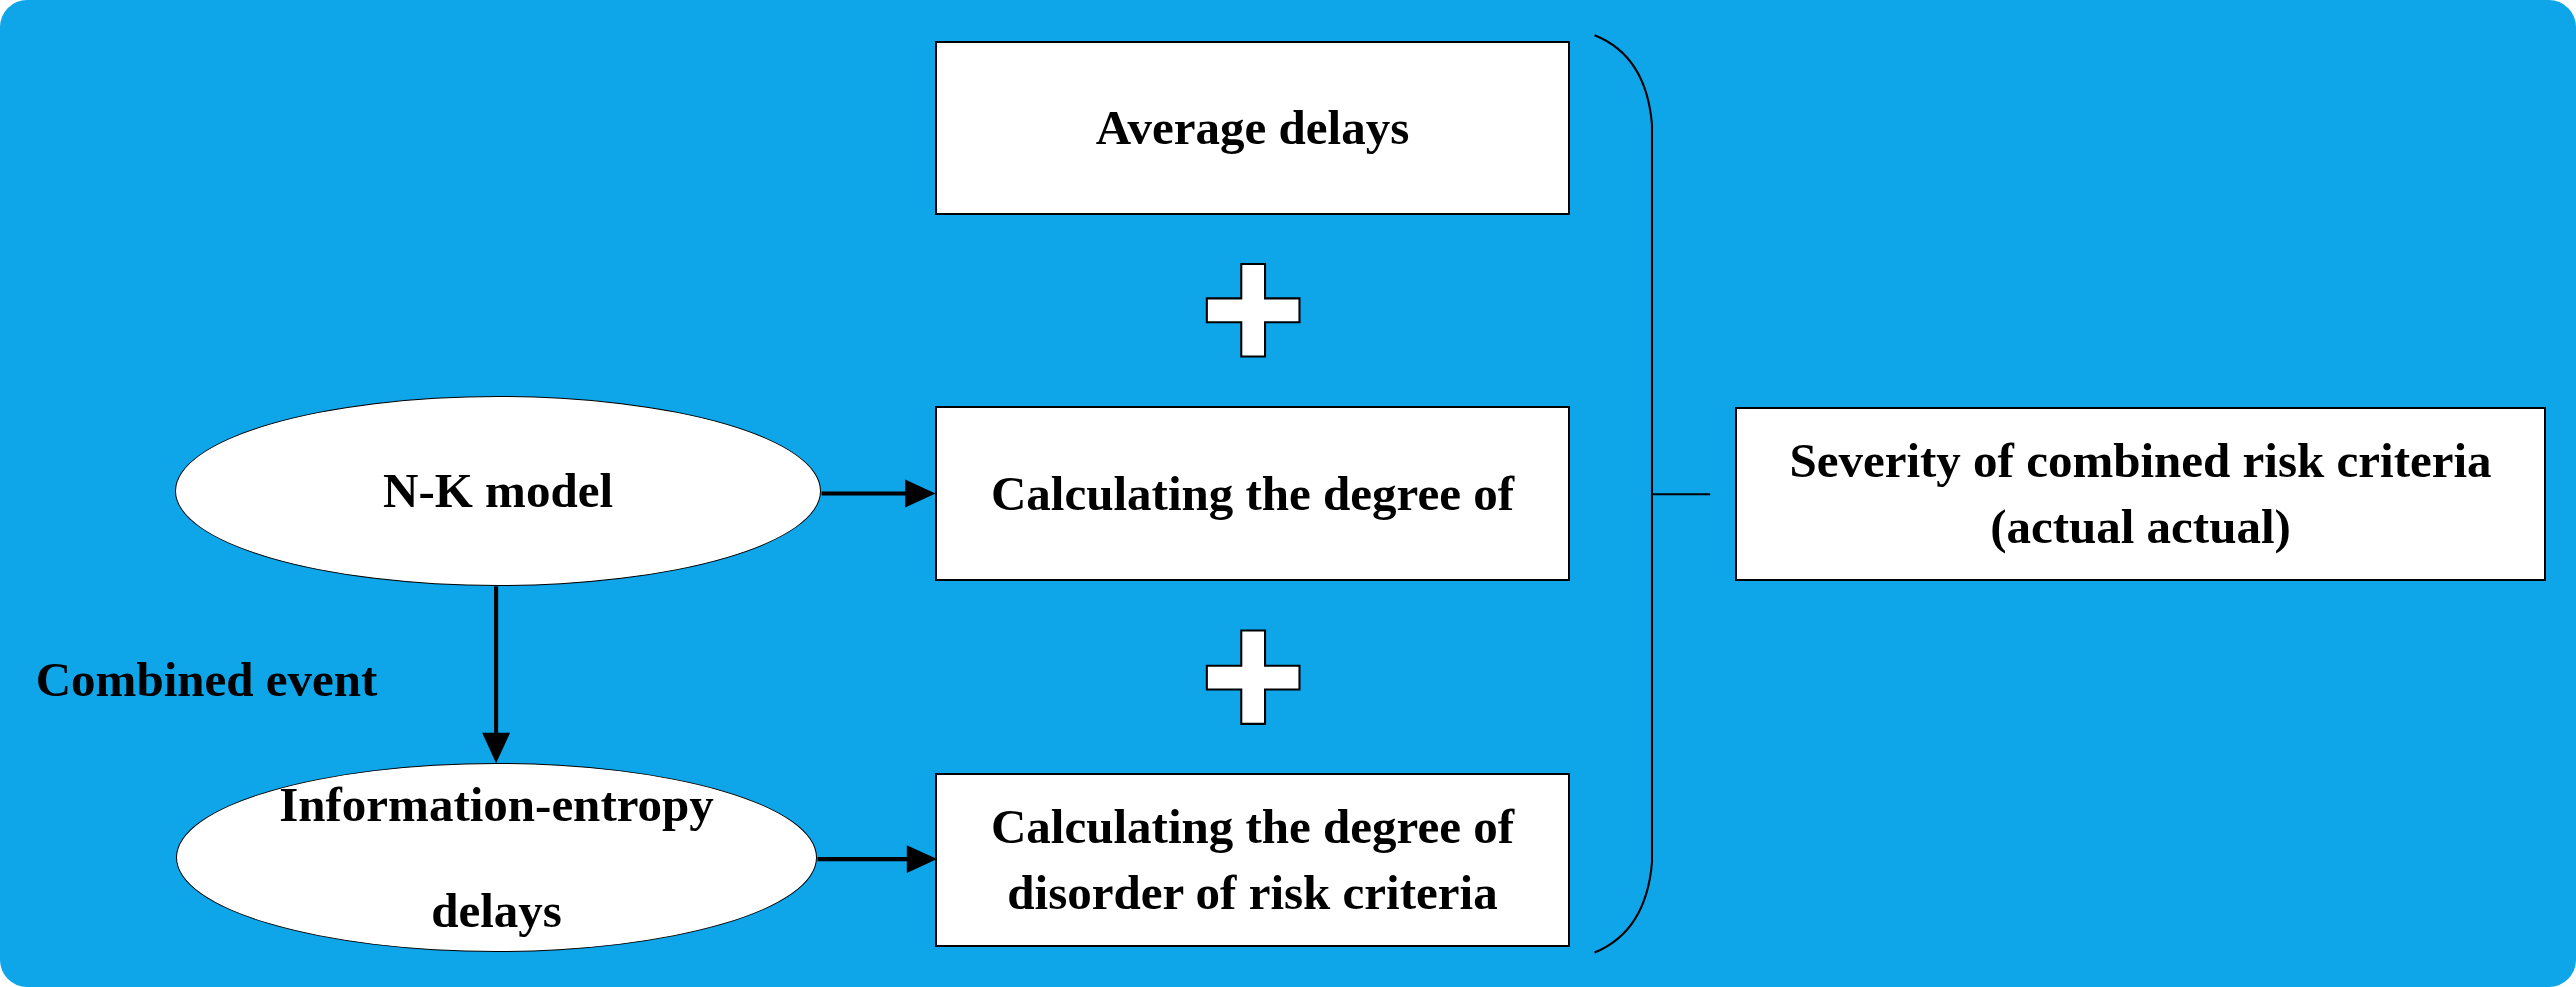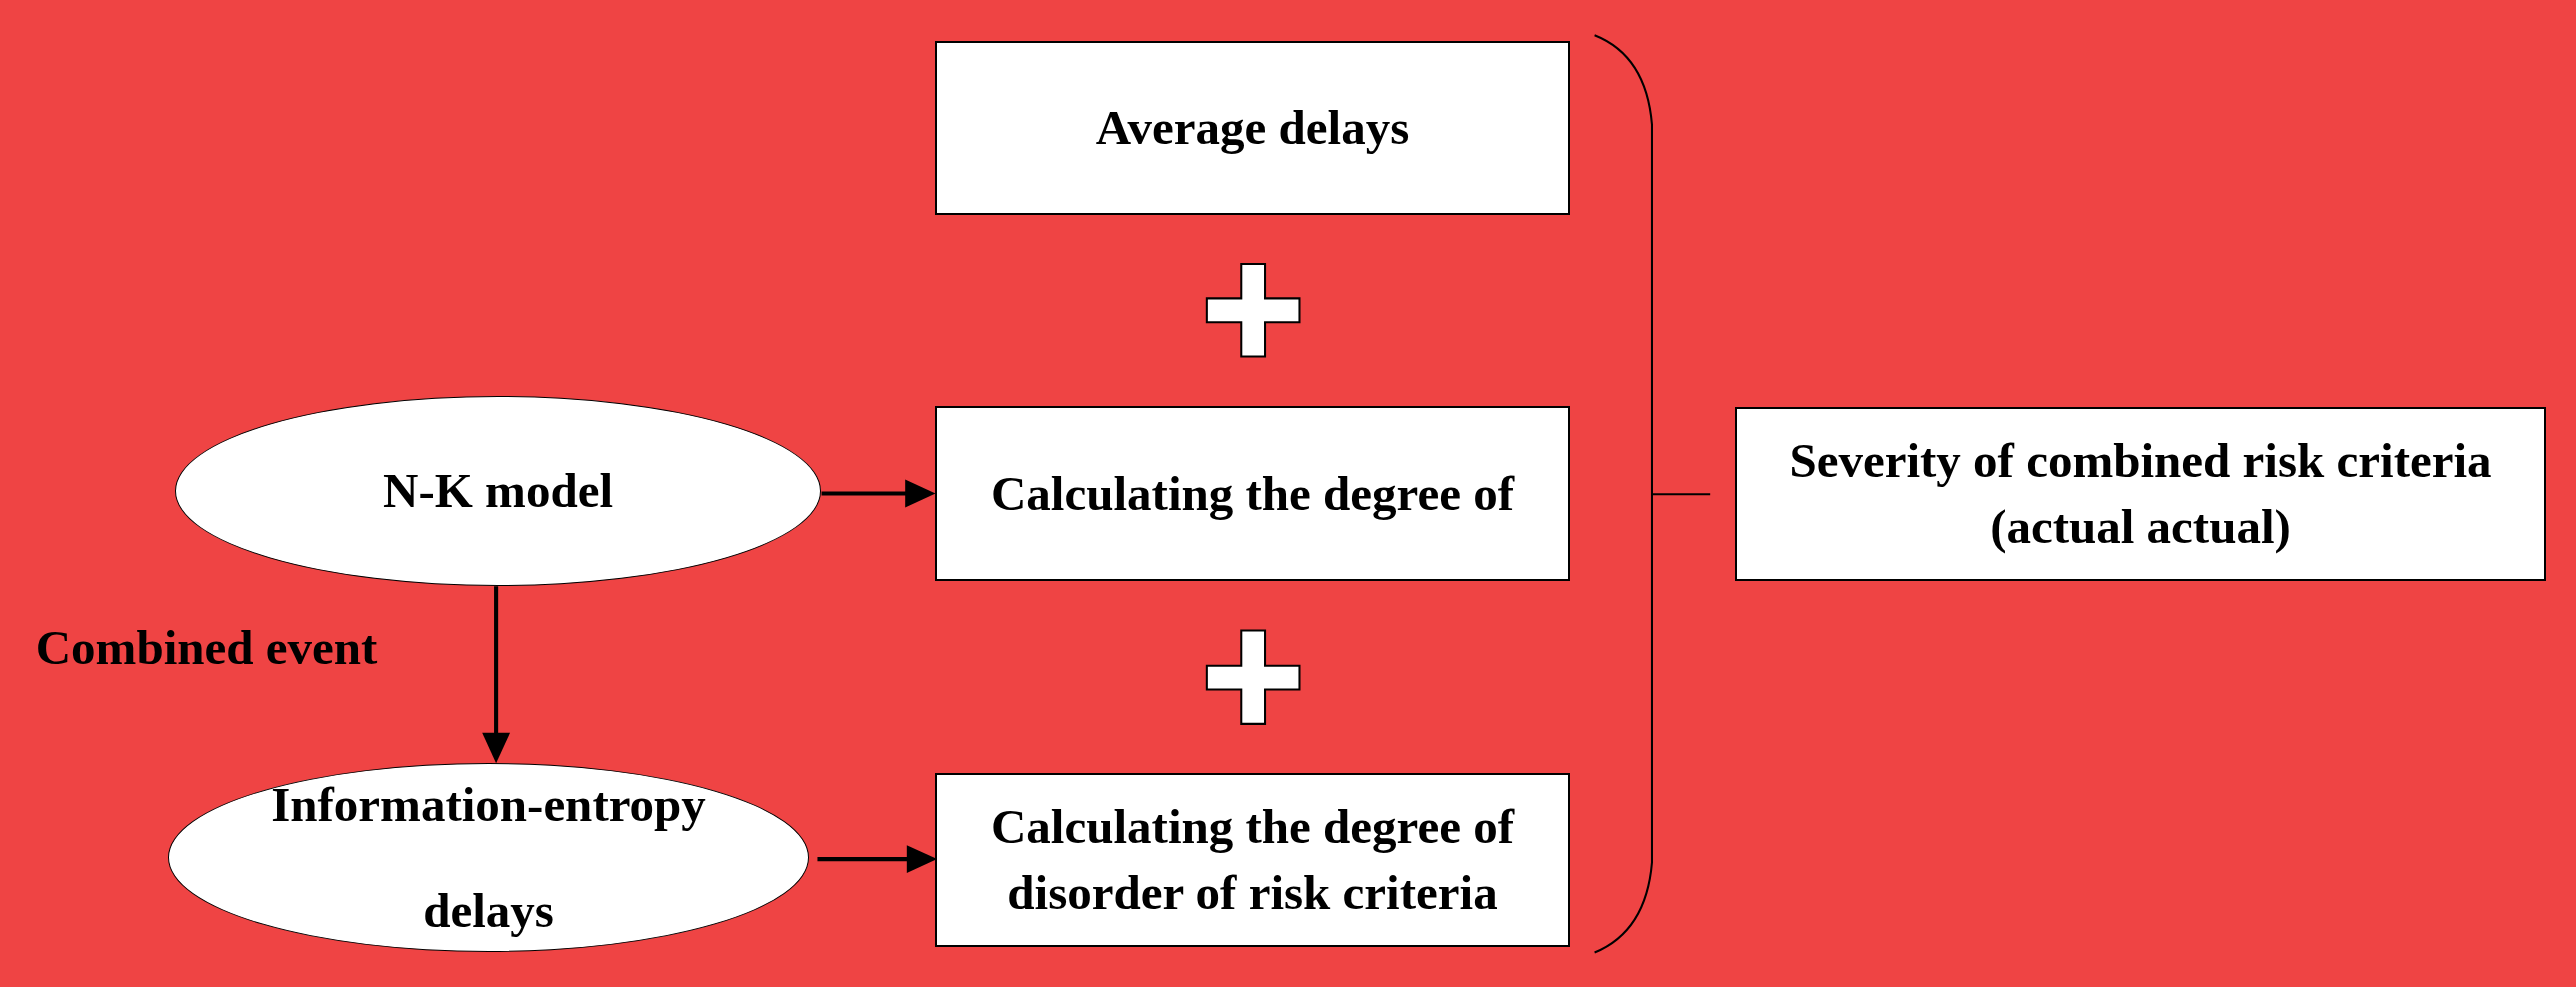--- a/index.html
+++ b/index.html
@@ -1,24 +1,25 @@
 <!DOCTYPE html>
 <html style="font-size:13px"><head>
 <meta charset="utf-8">
 <style>
   html, body { margin: 0; padding: 0; background: #ffffff; }
   .canvas {
     position: relative;
     width: 2576px;
     height: 987px;
-    background: #ef4444;
+    background: #0ea5e9;
     font-family: "Liberation Serif", "DejaVu Serif", serif;
     font-weight: bold;
     color: #000000;
     overflow: hidden;
+    border-radius: 27px;
   }
   .layer {
     position: absolute;
     left: 0; top: 0;
     width: 2576px; height: 987px;
     z-index: 1;
   }
   .node {
     position: absolute;
     z-index: 2;
@@ -36,23 +37,23 @@
   .rect   { border: 2.5px solid #000000; }
   .oval   { border: 1.6px solid #000000; border-radius: 50%; }
   .plain  { background: transparent; }
 
   #box-average  { left: 935px; top:  41px; width: 635px; height: 174px; }
   #box-coupling { left: 935px; top: 406px; width: 635px; height: 175px; }
   #box-disorder { left: 935px; top: 773px; width: 635px; height: 174px; }
   #box-severity { left: 1735px; top: 407px; width: 811px; height: 174px; }
 
   #oval-nk { left: 175px; top: 396px; width: 646px; height: 190px; }
-  #oval-ie { left: 168px; top: 763px; width: 641px; height: 189px; gap: 40px; }
+  #oval-ie { left: 176px; top: 763px; width: 641px; height: 189px; gap: 40px; }
 
-  #label-combined { left: 0px; top: 616px; width: 413px; height: 128px; line-height: 64px; justify-content: space-between; }
+  #label-combined { left: 0px; top: 616px; width: 413px; height: 128px; line-height: 64px; }
 
   .line-span { display: block; }
 </style>
 </head>
 <body>
 
 <div class="canvas">
 
   <svg class="layer" viewBox="0 0 3142 1204" xmlns="http://www.w3.org/2000/svg">
 

